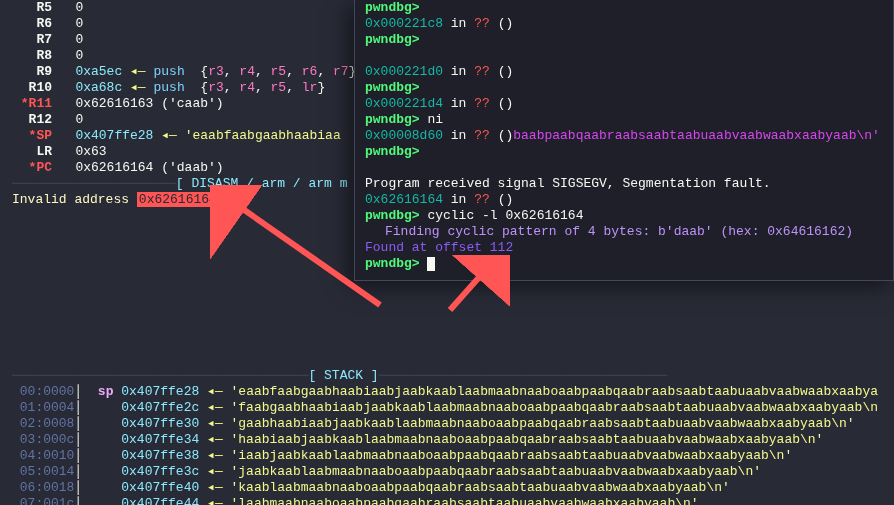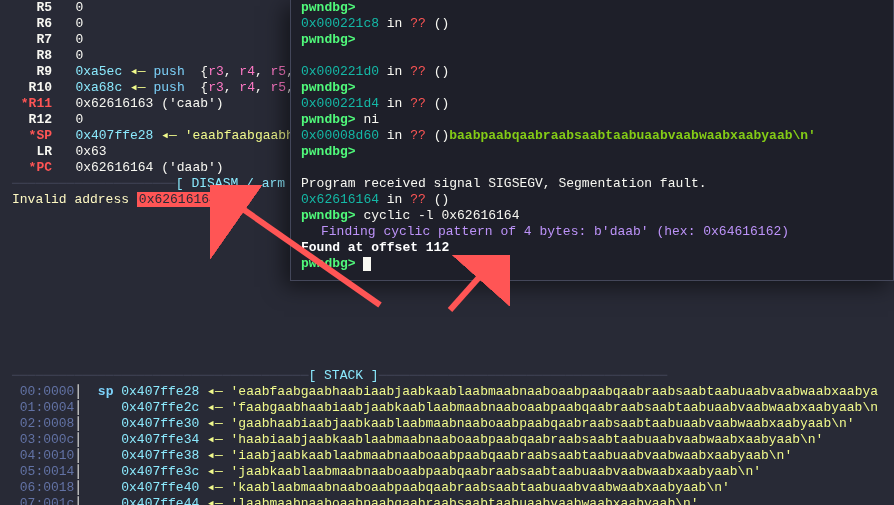--- a/index.html
+++ b/index.html
@@ -12,34 +12,34 @@
   .arrow { color:#f1fa8c; }
   .kw { color:#7dd3fc; }
   .brace { color:#f8f8f2; }
   .r { color:#ff79c6; }
   .c { color:#f8f8f2; }
   .str { color:#f1fa8c;margin-top:43px; }
   .dash { color:#44475a; }
   .sect { color:#8be9fd; }
   .inv { color:#fef9c3; }
   .inv-hl { background:#ff5555; color:#282a36; padding:0 2px; }
-  .sp-lbl { color:#7dd3fc; font-weight:bold; }
+  .sp-lbl { color:#f0abfc; font-weight:bold; }
   .idx { color:#6272a4; }
   .stack-addr { color:#8be9fd; }
-  .overlay { position:absolute; top:0; right:0; width:604px; background:#1e1f29; border:1px solid #44475a; border-top:none; box-shadow:-6px 6px 20px rgba(0,0,0,.5); padding:0 10px 8px 10px; white-space:pre; }
+  .overlay { position:absolute; top:0; right:0; width:540px; background:#1e1f29; border:1px solid #44475a; border-top:none; box-shadow:-6px 6px 20px rgba(0,0,0,.5); padding:0 10px 8px 10px; white-space:pre; }
   .prompt { color:#50fa7b; font-weight:bold; }
   .ov-addr { color:#14b8a6; }
   .ov-in { color:#f8f8f2; }
   .qq { color:#ff5555; }
   .ov-par { color:#f8f8f2; }
   .ov-cmd { color:#f8f8f2; }
   .find { color:#bd93f9;margin-left:20px; }
-  .found { color:#ffffff;font-weight:bold; }
+  .found { color:#8b5cf6; }
   .sig { color:#f8f8f2; }
-  .ghost { color:#84cc16;font-weight:bold; }
+  .ghost { color:#d946ef; }
   .cursor { display:inline-block; width:8px; height:14px; background:#f8f8f2; vertical-align:text-bottom; }
   svg.ar { position:absolute; pointer-events:none; }
   .row { display:block; }
 </style>
 </head>
 <body>
 
 <div class="main" id="main"><span class="row"><span class="reg-name"> R5</span>   <span class="val0">0</span></span><span class="row"><span class="reg-name"> R6</span>   <span class="val0">0</span></span><span class="row"><span class="reg-name"> R7</span>   <span class="val0">0</span></span><span class="row"><span class="reg-name"> R8</span>   <span class="val0">0</span></span><span class="row"><span class="reg-name"> R9</span>   <span class="addr">0xa5ec</span> <span class="arrow">◂—</span> <span class="kw">push</span>  <span class="brace">{</span><span class="r">r3</span><span class="c">, </span><span class="r">r4</span><span class="c">, </span><span class="r">r5</span><span class="c">, </span><span class="r">r6</span><span class="c">, </span><span class="r">r7</span><span class="brace">}</span></span><span class="row"><span class="reg-name"> R10</span>   <span class="addr">0xa68c</span> <span class="arrow">◂—</span> <span class="kw">push</span>  <span class="brace">{</span><span class="r">r3</span><span class="c">, </span><span class="r">r4</span><span class="c">, </span><span class="r">r5</span><span class="c">, </span><span class="r">lr</span><span class="brace">}</span></span><span class="row"><span class="reg-name star">*R11</span>   <span class="val0">0x62616163 ('caab')</span></span><span class="row"><span class="reg-name"> R12</span>   <span class="val0">0</span></span><span class="row"><span class="reg-name star">*SP</span>   <span class="addr">0x407ffe28</span> <span class="arrow">◂—</span> <span class="str">'eaabfaabgaabhaabiaa</span></span><span class="row"><span class="reg-name"> LR</span>   <span class="val0">0x63</span></span><span class="row"><span class="reg-name star">*PC</span>   <span class="val0">0x62616164 ('daab')</span></span><span class="row"><span class="dash">─────────────────────</span><span class="sect">[ DISASM / arm / arm m</span></span><span class="row"><span class="inv">Invalid address </span><span class="inv-hl">0x62616164</span></span><span class="row">&nbsp;</span><span class="row">&nbsp;</span><span class="row">&nbsp;</span><span class="row">&nbsp;</span><span class="row">&nbsp;</span><span class="row">&nbsp;</span><span class="row">&nbsp;</span><span class="row">&nbsp;</span><span class="row">&nbsp;</span><span class="row">&nbsp;</span><span class="row"><span class="dash">──────────────────────────────────────</span><span class="sect">[ STACK ]</span><span class="dash">─────────────────────────────────────</span></span><span class="row"> <span class="idx">00:0000</span>│  <span class="sp-lbl">sp</span> <span class="stack-addr">0x407ffe28</span> <span class="arrow">◂—</span> <span class="str">'eaabfaabgaabhaabiaabjaabkaablaabmaabnaaboaabpaabqaabraabsaabtaabuaabvaabwaabxaabya</span></span><span class="row"> <span class="idx">01:0004</span>│     <span class="stack-addr">0x407ffe2c</span> <span class="arrow">◂—</span> <span class="str">'faabgaabhaabiaabjaabkaablaabmaabnaaboaabpaabqaabraabsaabtaabuaabvaabwaabxaabyaab\n</span></span><span class="row"> <span class="idx">02:0008</span>│     <span class="stack-addr">0x407ffe30</span> <span class="arrow">◂—</span> <span class="str">'gaabhaabiaabjaabkaablaabmaabnaaboaabpaabqaabraabsaabtaabuaabvaabwaabxaabyaab\n'</span></span><span class="row"> <span class="idx">03:000c</span>│     <span class="stack-addr">0x407ffe34</span> <span class="arrow">◂—</span> <span class="str">'haabiaabjaabkaablaabmaabnaaboaabpaabqaabraabsaabtaabuaabvaabwaabxaabyaab\n'</span></span><span class="row"> <span class="idx">04:0010</span>│     <span class="stack-addr">0x407ffe38</span> <span class="arrow">◂—</span> <span class="str">'iaabjaabkaablaabmaabnaaboaabpaabqaabraabsaabtaabuaabvaabwaabxaabyaab\n'</span></span><span class="row"> <span class="idx">05:0014</span>│     <span class="stack-addr">0x407ffe3c</span> <span class="arrow">◂—</span> <span class="str">'jaabkaablaabmaabnaaboaabpaabqaabraabsaabtaabuaabvaabwaabxaabyaab\n'</span></span><span class="row"> <span class="idx">06:0018</span>│     <span class="stack-addr">0x407ffe40</span> <span class="arrow">◂—</span> <span class="str">'kaablaabmaabnaaboaabpaabqaabraabsaabtaabuaabvaabwaabxaabyaab\n'</span></span><span class="row"> <span class="idx">07:001c</span>│     <span class="stack-addr">0x407ffe44</span> <span class="arrow">◂—</span> <span class="str">'laabmaabnaaboaabpaabqaabraabsaabtaabuaabvaabwaabxaabyaab\n'</span></span></div>
 <div class="overlay" id="overlay"><span class="row"><span class="prompt">pwndbg&gt;</span></span><span class="row"><span class="ov-addr">0x000221c8</span><span class="ov-in"> in </span><span class="qq">??</span><span class="ov-par"> ()</span></span><span class="row"><span class="prompt">pwndbg&gt;</span></span><span class="row">&nbsp;</span><span class="row"><span class="ov-addr">0x000221d0</span><span class="ov-in"> in </span><span class="qq">??</span><span class="ov-par"> ()</span></span><span class="row"><span class="prompt">pwndbg&gt;</span></span><span class="row"><span class="ov-addr">0x000221d4</span><span class="ov-in"> in </span><span class="qq">??</span><span class="ov-par"> ()</span></span><span class="row"><span class="prompt">pwndbg&gt;</span><span class="ov-cmd"> ni</span></span><span class="row"><span class="ov-addr">0x00008d60</span><span class="ov-in"> in </span><span class="qq">??</span><span class="ov-par"> ()</span><span class="ghost">baabpaabqaabraabsaabtaabuaabvaabwaabxaabyaab\n'</span></span><span class="row"><span class="prompt">pwndbg&gt;</span></span><span class="row">&nbsp;</span><span class="row"><span class="sig">Program received signal SIGSEGV, Segmentation fault.</span></span><span class="row"><span class="ov-addr">0x62616164</span><span class="ov-in"> in </span><span class="qq">??</span><span class="ov-par"> ()</span></span><span class="row"><span class="prompt">pwndbg&gt;</span><span class="ov-cmd"> cyclic -l 0x62616164</span></span><span class="row"><span class="find">Finding cyclic pattern of 4 bytes: b'daab' (hex: 0x64616162)</span></span><span class="row"><span class="found">Found at offset 112</span></span><span class="row"><span class="prompt">pwndbg&gt;</span> <span class="cursor"></span></span></div>
 

